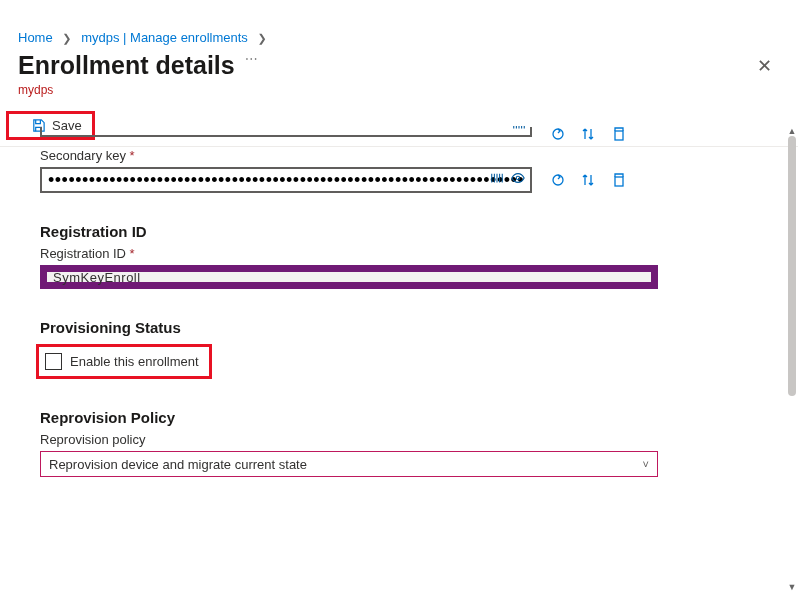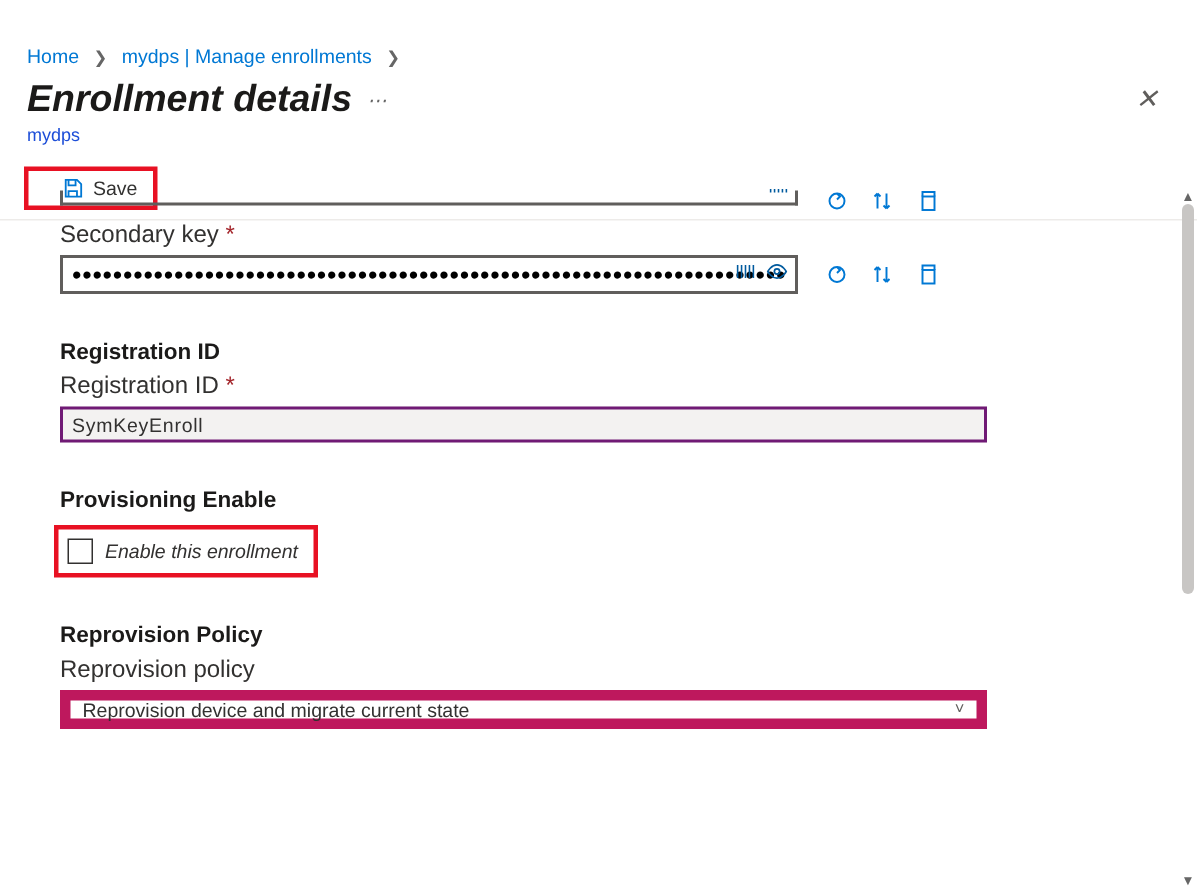--- a/index.html
+++ b/index.html
@@ -16,60 +16,58 @@
   .breadcrumb {
     padding: 8px 18px 6px;
     font-size: 13px;
     color: #0078d4;
     margin-top: 22px;
   }
   .breadcrumb span { cursor: pointer; }
   .breadcrumb .sep { color: #666; margin: 0 6px; font-size: 11px;}
   .titlebar {
     display: flex;
-    align-items: center;
     padding: 0 18px 2px;
-    font-style: italic;
   }
   .page-title {
     font-size: 25px;
     font-weight: 600;
     color: #1b1a19;
   }
   .title-menu { margin-left: 10px; color: #666; cursor:pointer; }
   .close-x {
     margin-left: auto;
     font-size: 18px;
     color: #605e5c;
     cursor: pointer;
     padding: 4px 8px;
   }
   .subtitle {
     padding: 0 18px 10px;
     font-size: 12px;
-    color: #1d4ed8;
+    color: #b91c1c;
   }
   .toolbar {
     padding: 4px 0 6px 0;
     border-bottom: 1px solid #edebe9;
   }
   .save-btn {
     display: inline-flex;
     align-items: center;
     gap: 6px;
     padding: 4px 8px 4px 12px;
     cursor: pointer;
     color: #323130;
     font-size: 13px;
     margin-left: 10px;
   }
   .hl-save {
     border: 3px solid #e81123;
     display: inline-block;
-    margin-left: 16px;
+    margin-left: 6px;
     padding-right: 2px;
     text-align: right;
   }
   .save-icon { color: #0078d4; }
   .content-scroll {
     position: absolute;
     left: 0; right: 0;
     top: 126px; bottom: 0;
     overflow: hidden;
     padding-left: 18px;
@@ -94,37 +92,37 @@
     position: relative;
   }
   .cut-icon {
     position: absolute;
     right: 4px; top: -10px;
     color: #005a9e;
     font-size: 14px;
   }
   .icon-pack { display:flex; gap:14px; color:#0078d4; font-size:15px; padding-left:4px;}
   .icon-pack span { cursor:pointer; }
-  .label { font-size: 16px; color:#323130; margin: 6px 0 4px 22px;}
+  .label { font-size: 13px; color:#323130; margin: 6px 0 4px 22px;}
   .req::after { content:" *"; color:#a4262c; }
   .text-input {
     width: 492px;
     margin-left: 22px;
     height: 26px;
     border: 2px solid #605e5c;
     background:#fff;
     font-family: inherit;
     font-size: 13px;
     padding: 0 6px;
     letter-spacing: 0.5px;
     display: flex;
     align-items: center;
     position: relative;
   }
-  .text-input.readonly { background:#f3f2f1; border:2px solid #701a75; height:24px;}
+  .text-input.readonly { background:#f3f2f1; border:7px solid #701a75; height:24px;}
   .dots {
     font-size: 18px;
     line-height: 10px;
     white-space: nowrap;
     overflow: hidden;
     flex:1;
     color:#000;
   }
   .inkey-icons { position:absolute; right:4px; top:2px; display:flex; gap:6px; color:#005a9e;}
   .section-h {
@@ -141,33 +139,32 @@
     line-height: 1.35;
   }
   .redbox {
     border: 3px solid #e81123;
     display: inline-flex;
     align-items: center;
     gap: 8px;
     padding: 6px 10px 6px 6px;
     margin-left: 18px;
     margin-top:2px;
-    font-style:italic;
   }
   .chk {
     width: 17px; height: 17px;
     border: 1px solid #323130;
     background: #fff;
     cursor:pointer;
   }
   .select {
     width: 618px;
     height: 26px;
     margin-left: 22px;
-    border: 7px solid #be185d;
+    border: 1px solid #be185d;
     display: flex;
     align-items: center;
     padding: 0 8px;
     font-size: 13px;
     cursor: pointer;
     position: relative;
   }
   .select .caret {
     margin-left: auto;
     font-size: 11px;
@@ -292,21 +289,21 @@
         </span>
       </div>
     </div>
 
     <div class="section-h">Registration ID</div>
     <div class="label req">Registration ID</div>
     <div class="text-input readonly" style="width:618px;">
       <span>SymKeyEnroll</span>
     </div>
 
-    <div class="section-h">Provisioning Enable</div>
+    <div class="section-h">Provisioning Status</div>
     <span class="redbox">
       <span class="chk"></span>
       <span>Enable this enrollment</span>
     </span>
 
     <div class="section-h">Reprovision Policy</div>
     <div class="label">Reprovision policy</div>
     <div class="select">
       <span>Reprovision device and migrate current state</span>
       <span class="caret">˅</span>

